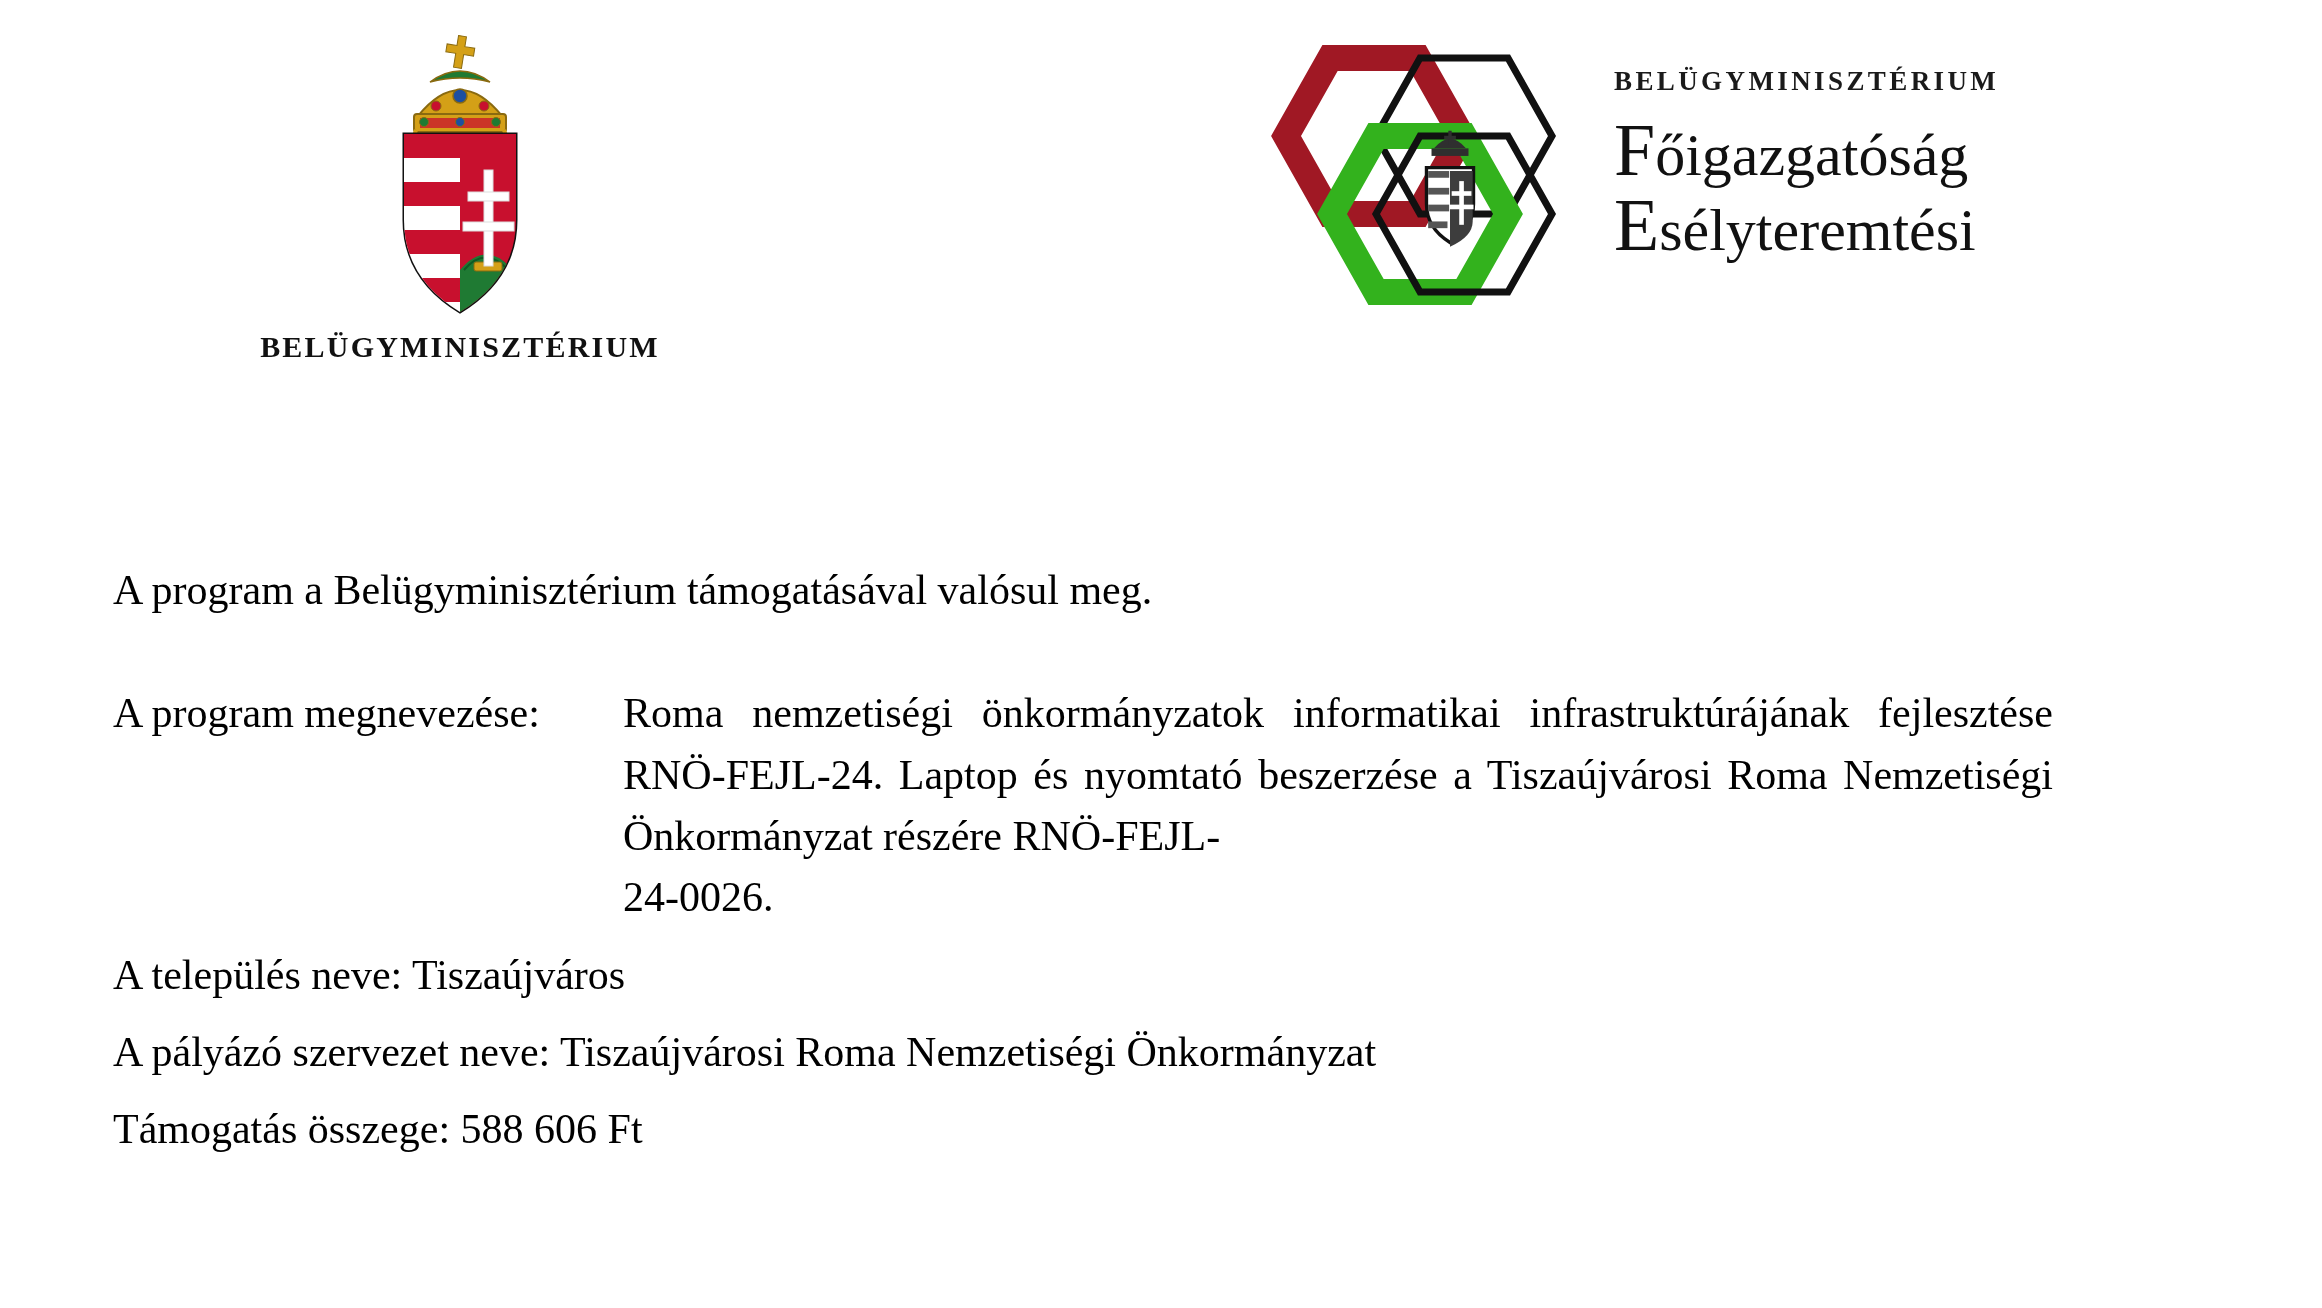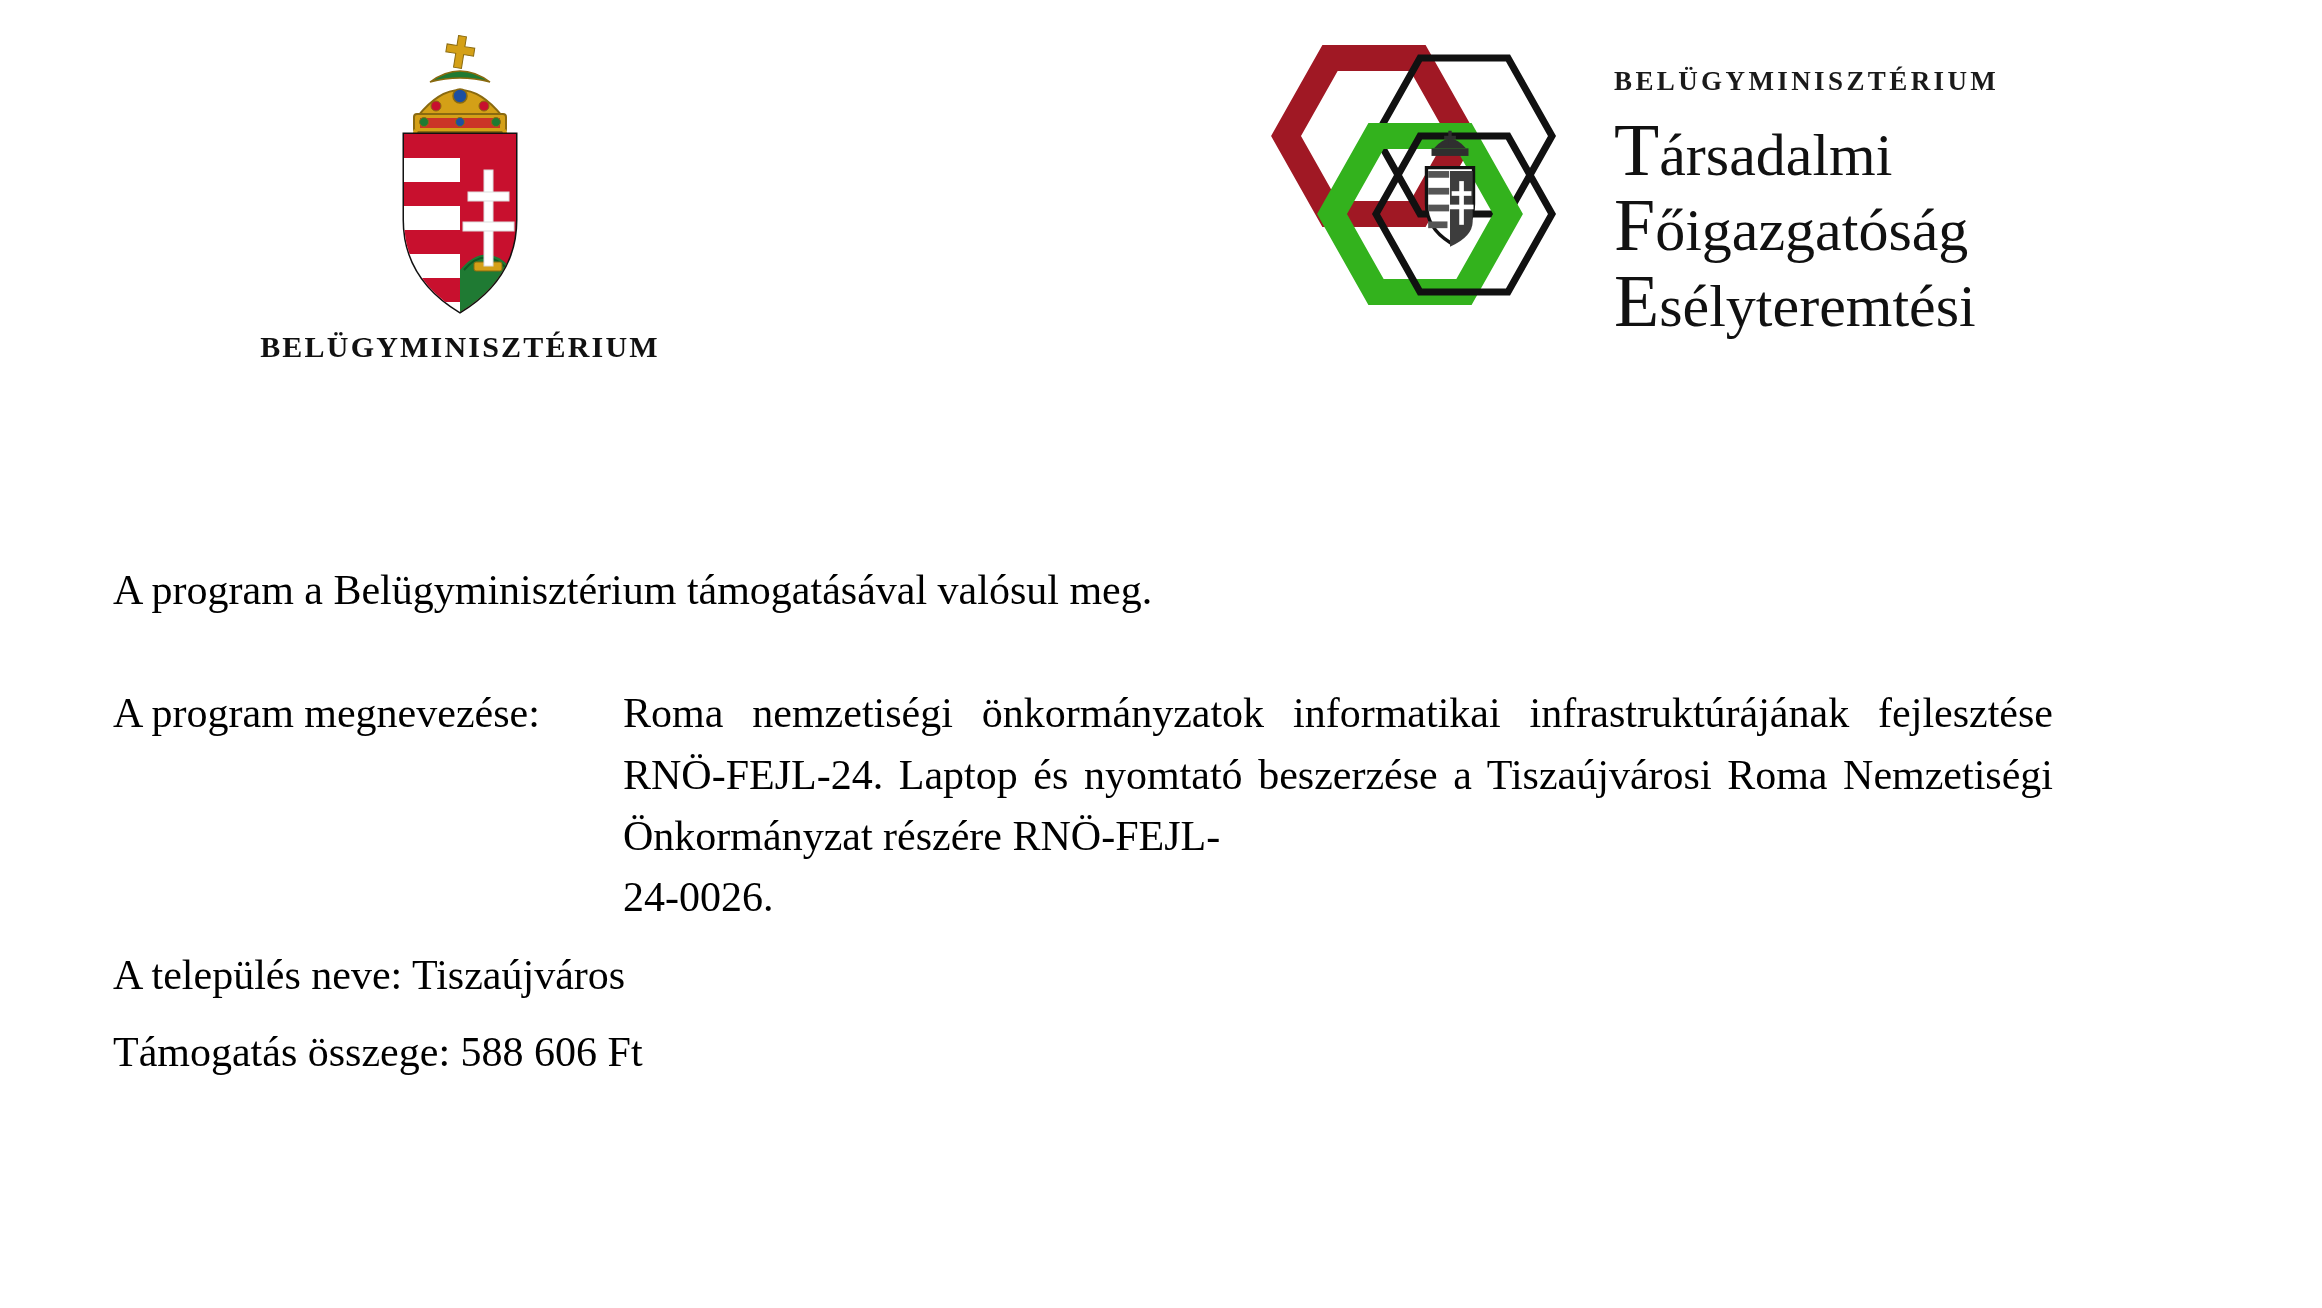--- a/index.html
+++ b/index.html
@@ -208,36 +208,36 @@
             </g>
           </g>
           <path d="M62 58 q38 -46 76 0 z" fill="#2f2f2f"></path>
           <rect x="56" y="58" width="88" height="18" fill="#2f2f2f"></rect>
           <path d="M96 16 h8 v12 h10 v8 h-10 v14 h-8 v-14 h-10 v-8 h10 z" fill="#2f2f2f"></path>
         </g>
       </svg>
 
       <div class="tef-words">
         <div class="tef-top">BELÜGYMINISZTÉRIUM</div>
-        <div class="tef-line"><span class="cap">T</span><span>ársadalmi</span></div>
         <div class="tef-line"><span class="cap">F</span><span>őigazgatóság</span></div>
         <div class="tef-line"><span class="cap">E</span><span>sélyteremtési</span></div>
       </div>
     </div>
   </div>
 
   <div class="content">
 
     <p class="para">A program a Belügyminisztérium támogatásával valósul meg.</p>
 
     <div class="prog-name">
       <span class="pn-label">A program megnevezése:</span>
       <div class="pn-body">
         <span>Roma nemzetiségi önkormányzatok informatikai infrastruktúrájának fejlesztése RNÖ-FEJL-24. Laptop és nyomtató beszerzése a Tiszaújvárosi Roma Nemzetiségi Önkormányzat részére RNÖ-FEJL-</span>
         <span class="last-line">24-0026.</span>
       </div>
     </div>
 
     <p class="line">A település neve: Tiszaújváros</p>
+    <p class="line">A pályázó szervezet neve: Tiszaújvárosi Roma Nemzetiségi Önkormányzat</p>
     <p class="line">Támogatás összege: 588 606 Ft</p>
   </div>
 
 </div>
 
 </body></html>

